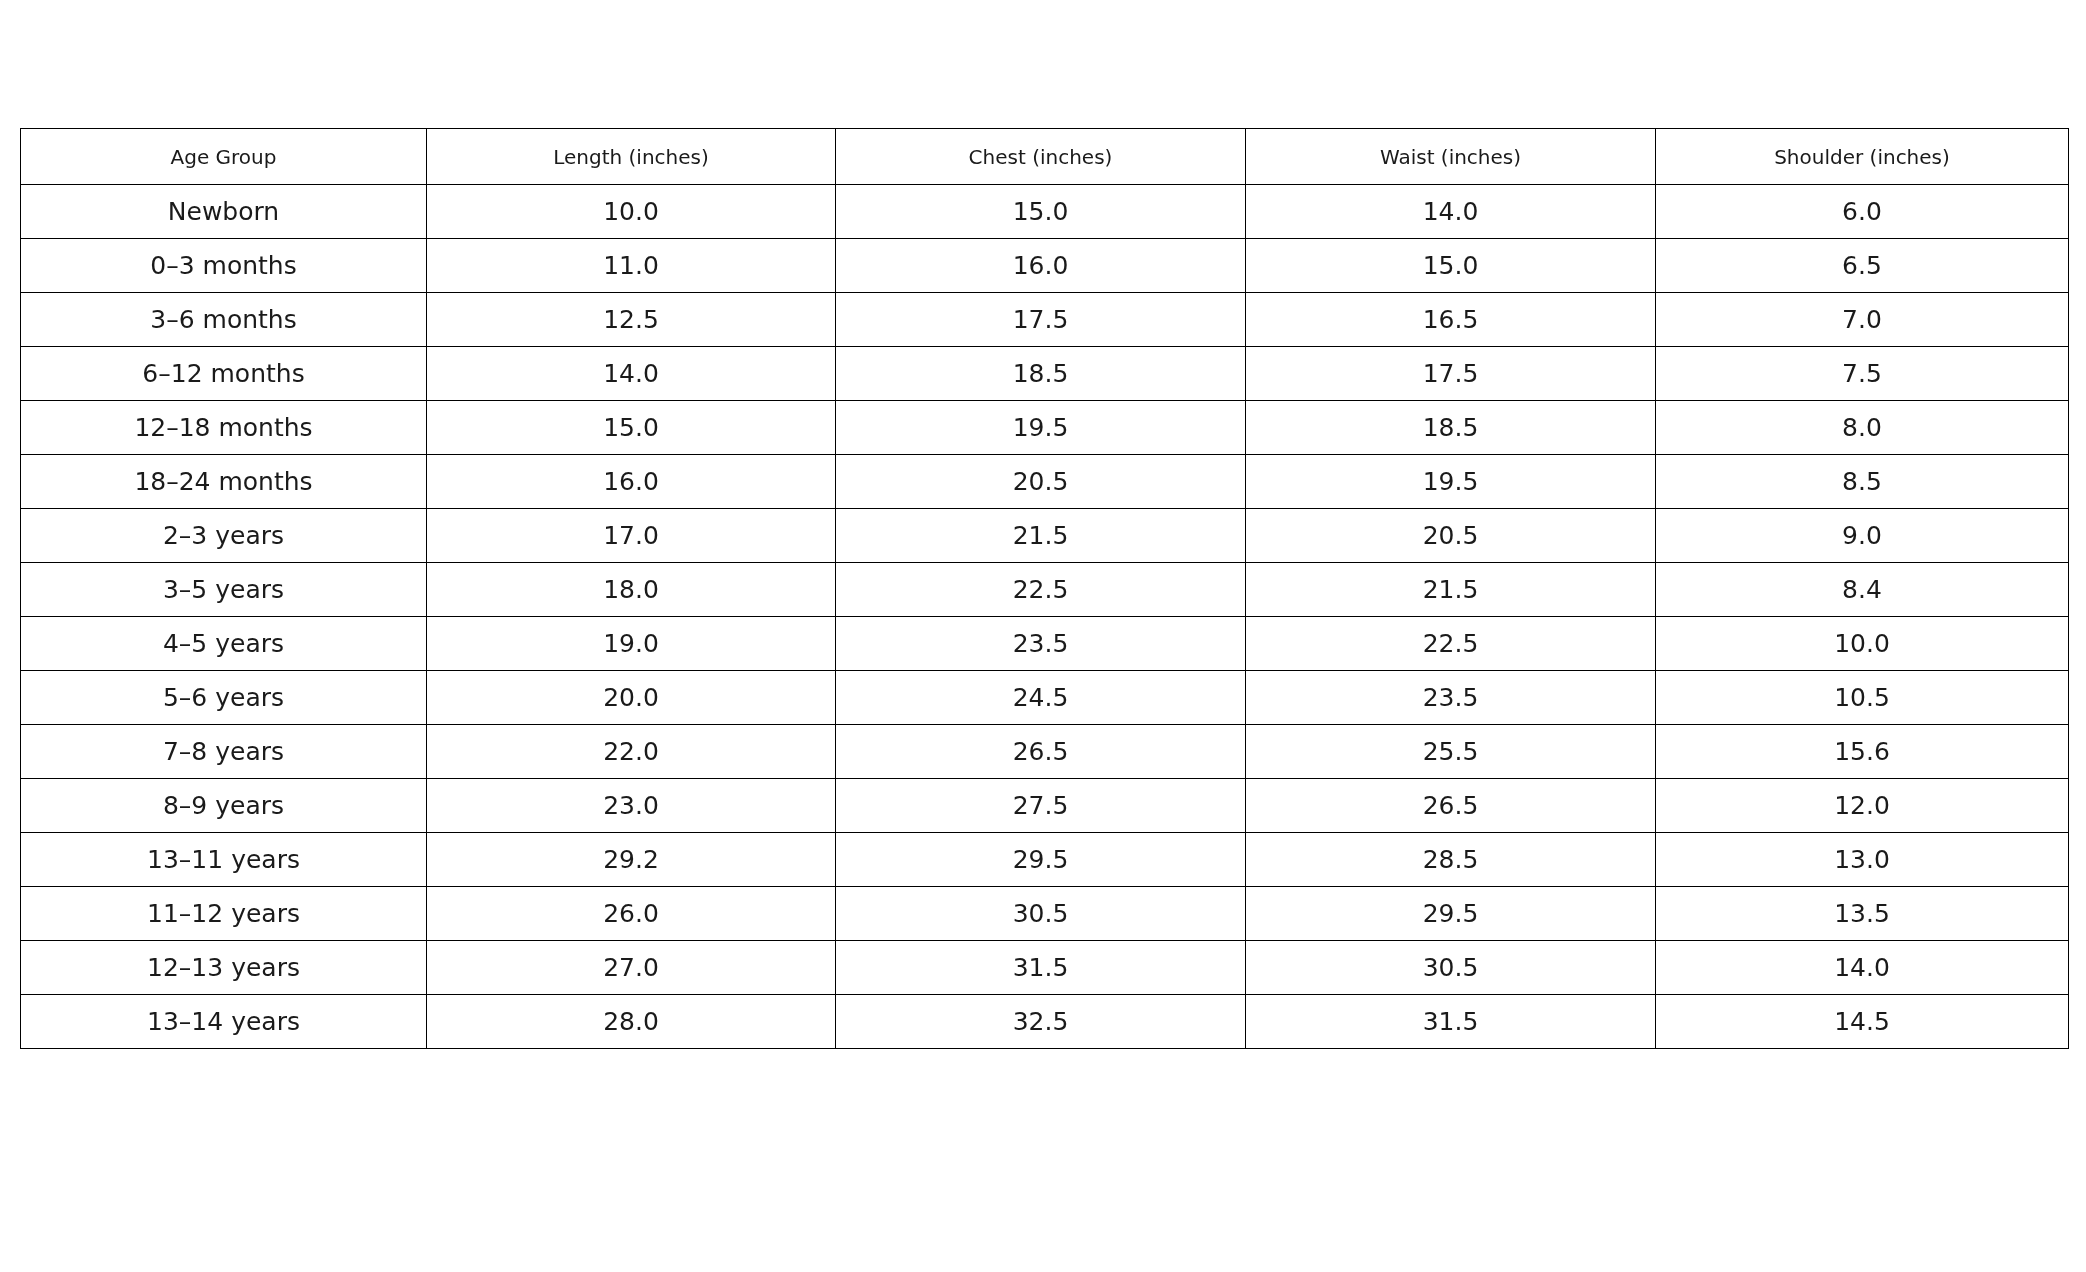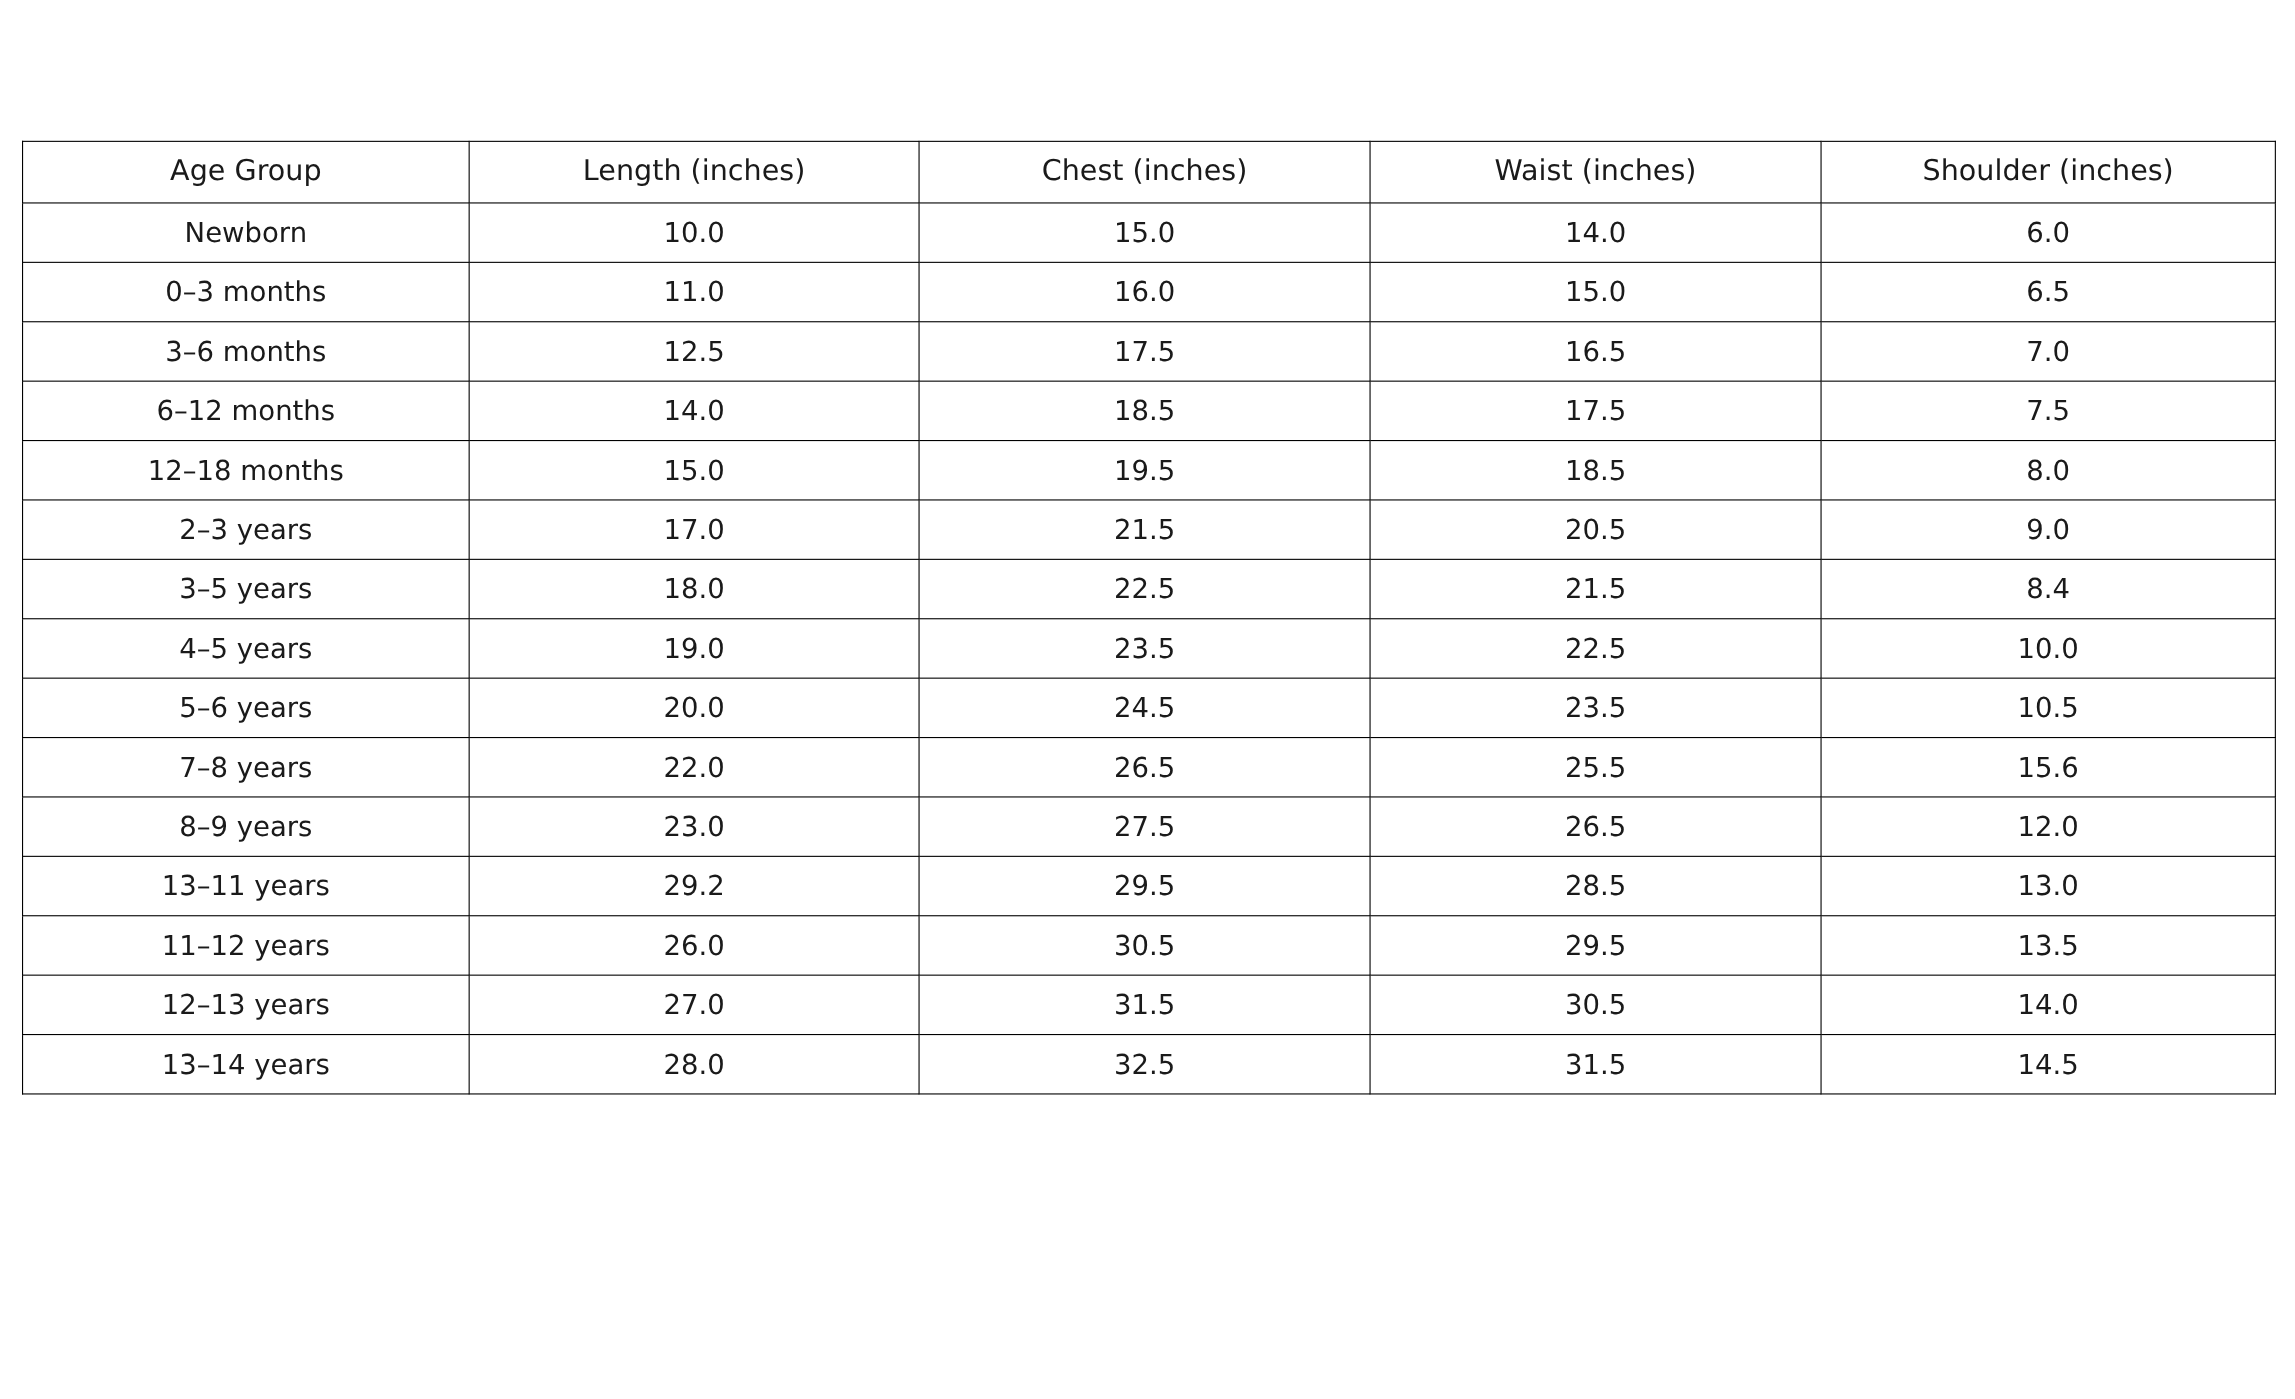--- a/index.html
+++ b/index.html
@@ -41,21 +41,21 @@
     font-size: 25px;
     line-height: 1.2;
     height: 53px;
     padding: 0 6px;
     color: #1a1a1a;
     white-space: nowrap;
     overflow: hidden;
   }
   table.size-chart thead th {
     height: 55px;
-    font-size: 26px;
+    font-size: 20px;
   }
   
   col.c0 { width: 406px; }
   col.c1 { width: 409px; }
   col.c2 { width: 410px; }
   col.c3 { width: 410px; }
   col.c4 { width: 413px; }
 </style>
 </head>
 <body>
@@ -109,20 +109,27 @@
             <td>7.5</td>
           </tr>
           <tr>
             <td>12–18 months</td>
             <td>15.0</td>
             <td>19.5</td>
             <td>18.5</td>
             <td>8.0</td>
           </tr>
           <tr>
+            <td>18–24 months</td>
+            <td>16.0</td>
+            <td>20.5</td>
+            <td>19.5</td>
+            <td>8.5</td>
+          </tr>
+          <tr>
             <td>2–3 years</td>
             <td>17.0</td>
             <td>21.5</td>
             <td>20.5</td>
             <td>9.0</td>
           </tr>
           <tr>
             <td>3–5 years</td>
             <td>18.0</td>
             <td>22.5</td>

